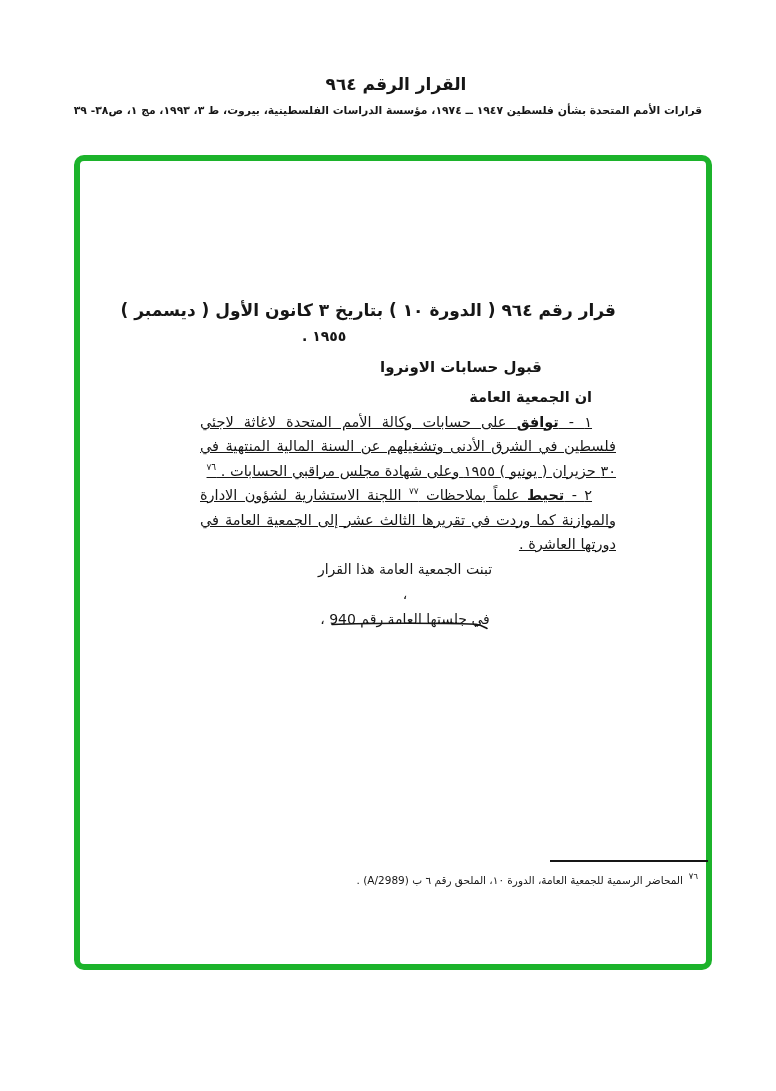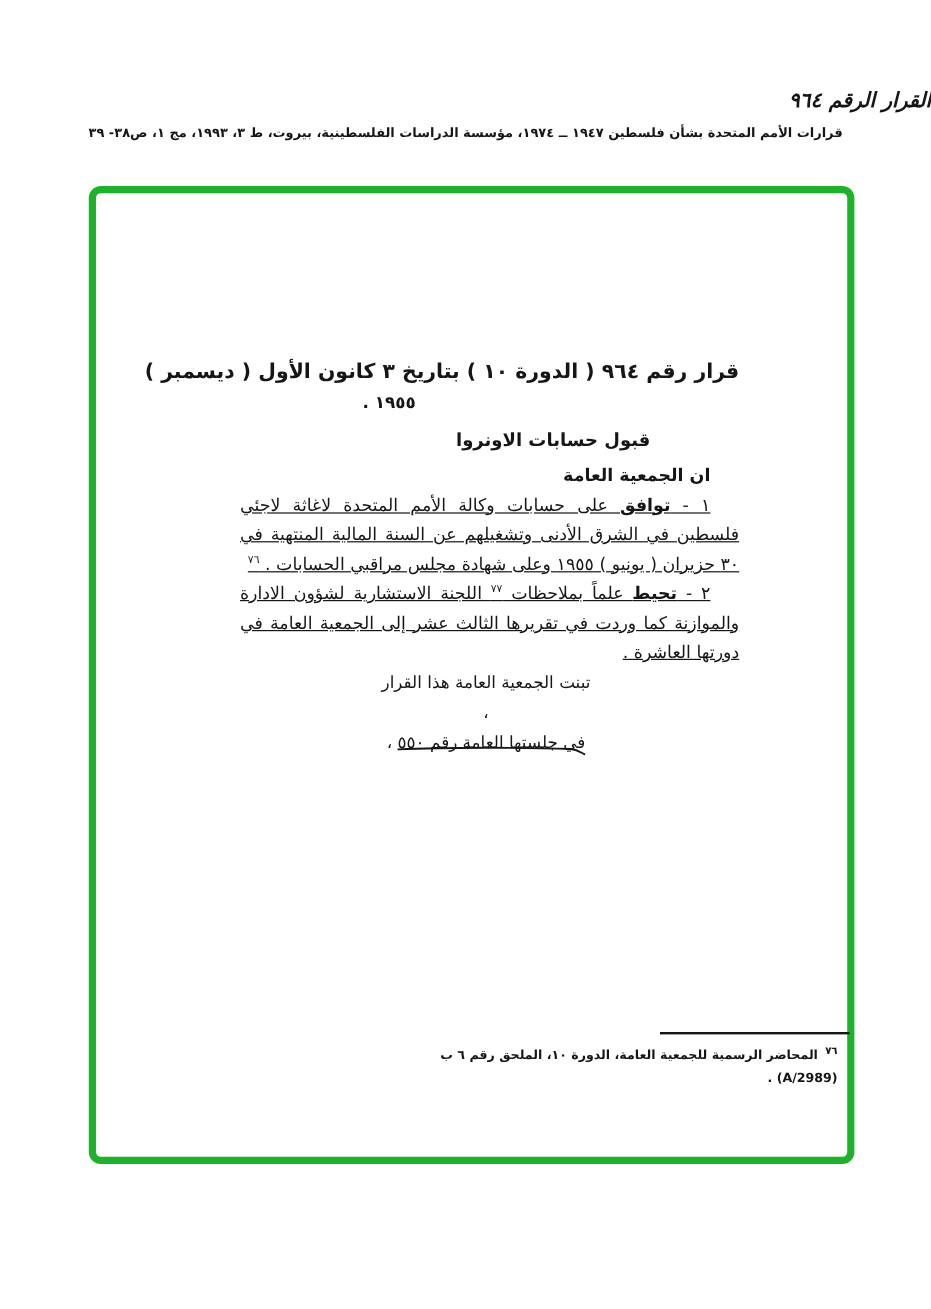--- a/index.html
+++ b/index.html
@@ -8,25 +8,25 @@
     width: 776px;
     height: 1091px;
     background: #ffffff;
     font-family: "DejaVu Sans", sans-serif;
     color: #161616;
     overflow: hidden;
   }
   .hdr-title {
     position: absolute;
     top: 74px; left: 16px; right: 0;
+    text-align: center;
     direction: rtl;
     font-weight: bold;
     font-size: 17px;
     letter-spacing: 0.5px;
-    font-style: italic;
   }
   .hdr-source {
     position: absolute;
     top: 104px; left: 20px; right: 20px;
     text-align: center;
     direction: rtl;
     font-weight: bold;
     font-size: 10.8px;
     white-space: nowrap;
   }
@@ -93,21 +93,21 @@
   .fn-sep {
     position: absolute;
     left: 470px; top: 699px; width: 158px;
     border-top: 2px solid #161616;
   }
   .footnotes {
     position: absolute;
     right: 8px; top: 706px; width: 372px;
     direction: rtl;
     text-align: right;
-    font-weight: bold;
+    font-weight: normal;
     font-size: 10.5px;
     line-height: 19px;
   }
   .footnote { margin: 0 0 2px 0; }
   .footnote sup { font-size: 8.5px; margin-left: 6px; }
 </style>
 </head>
 <body>
 
 <div class="page">
@@ -127,21 +127,21 @@
     <div class="body-text">
       <div class="preamble">ان الجمعية العامة</div>
 
       <p class="clause"><span>١ - </span><span class="bold-verb">توافق</span><span> على حسابات وكالة الأمم المتحدة لاغاثة لاجئي فلسطين في الشرق الأدنى وتشغيلهم عن السنة المالية المنتهية في ٣٠ حزيران ( يونيو ) ١٩٥٥ وعلى شهادة مجلس مراقبي الحسابات . </span><sup class="fn-ref">٧٦</sup></p>
 
       <p class="clause"><span>٢ - </span><span class="bold-verb">تحيط</span><span> علماً بملاحظات </span><sup class="fn-ref">٧٧</sup><span> اللجنة الاستشارية لشؤون الادارة والموازنة كما وردت في تقريرها الثالث عشر إلى الجمعية العامة في دورتها العاشرة .</span></p>
     </div>
 
     <div class="adoption">
       <div>تبنت الجمعية العامة هذا القرار ،</div>
-      <div>في جلستها العامة رقم ٥٥٠ ،</div>
+      <div>في جلستها العامة رقم 940 ،</div>
     </div>
 
     <div class="end-rule">
       <svg width="158" height="12" viewBox="0 0 158 12">
         <path d="M2 5.5 C 40 3.8, 110 3.8, 146 5.2 C 151 5.8, 154 8, 157 9.5" stroke="#161616" stroke-width="1.6" fill="none" stroke-linecap="round"></path>
       </svg>
     </div>
 
     <div class="fn-sep"></div>
 

